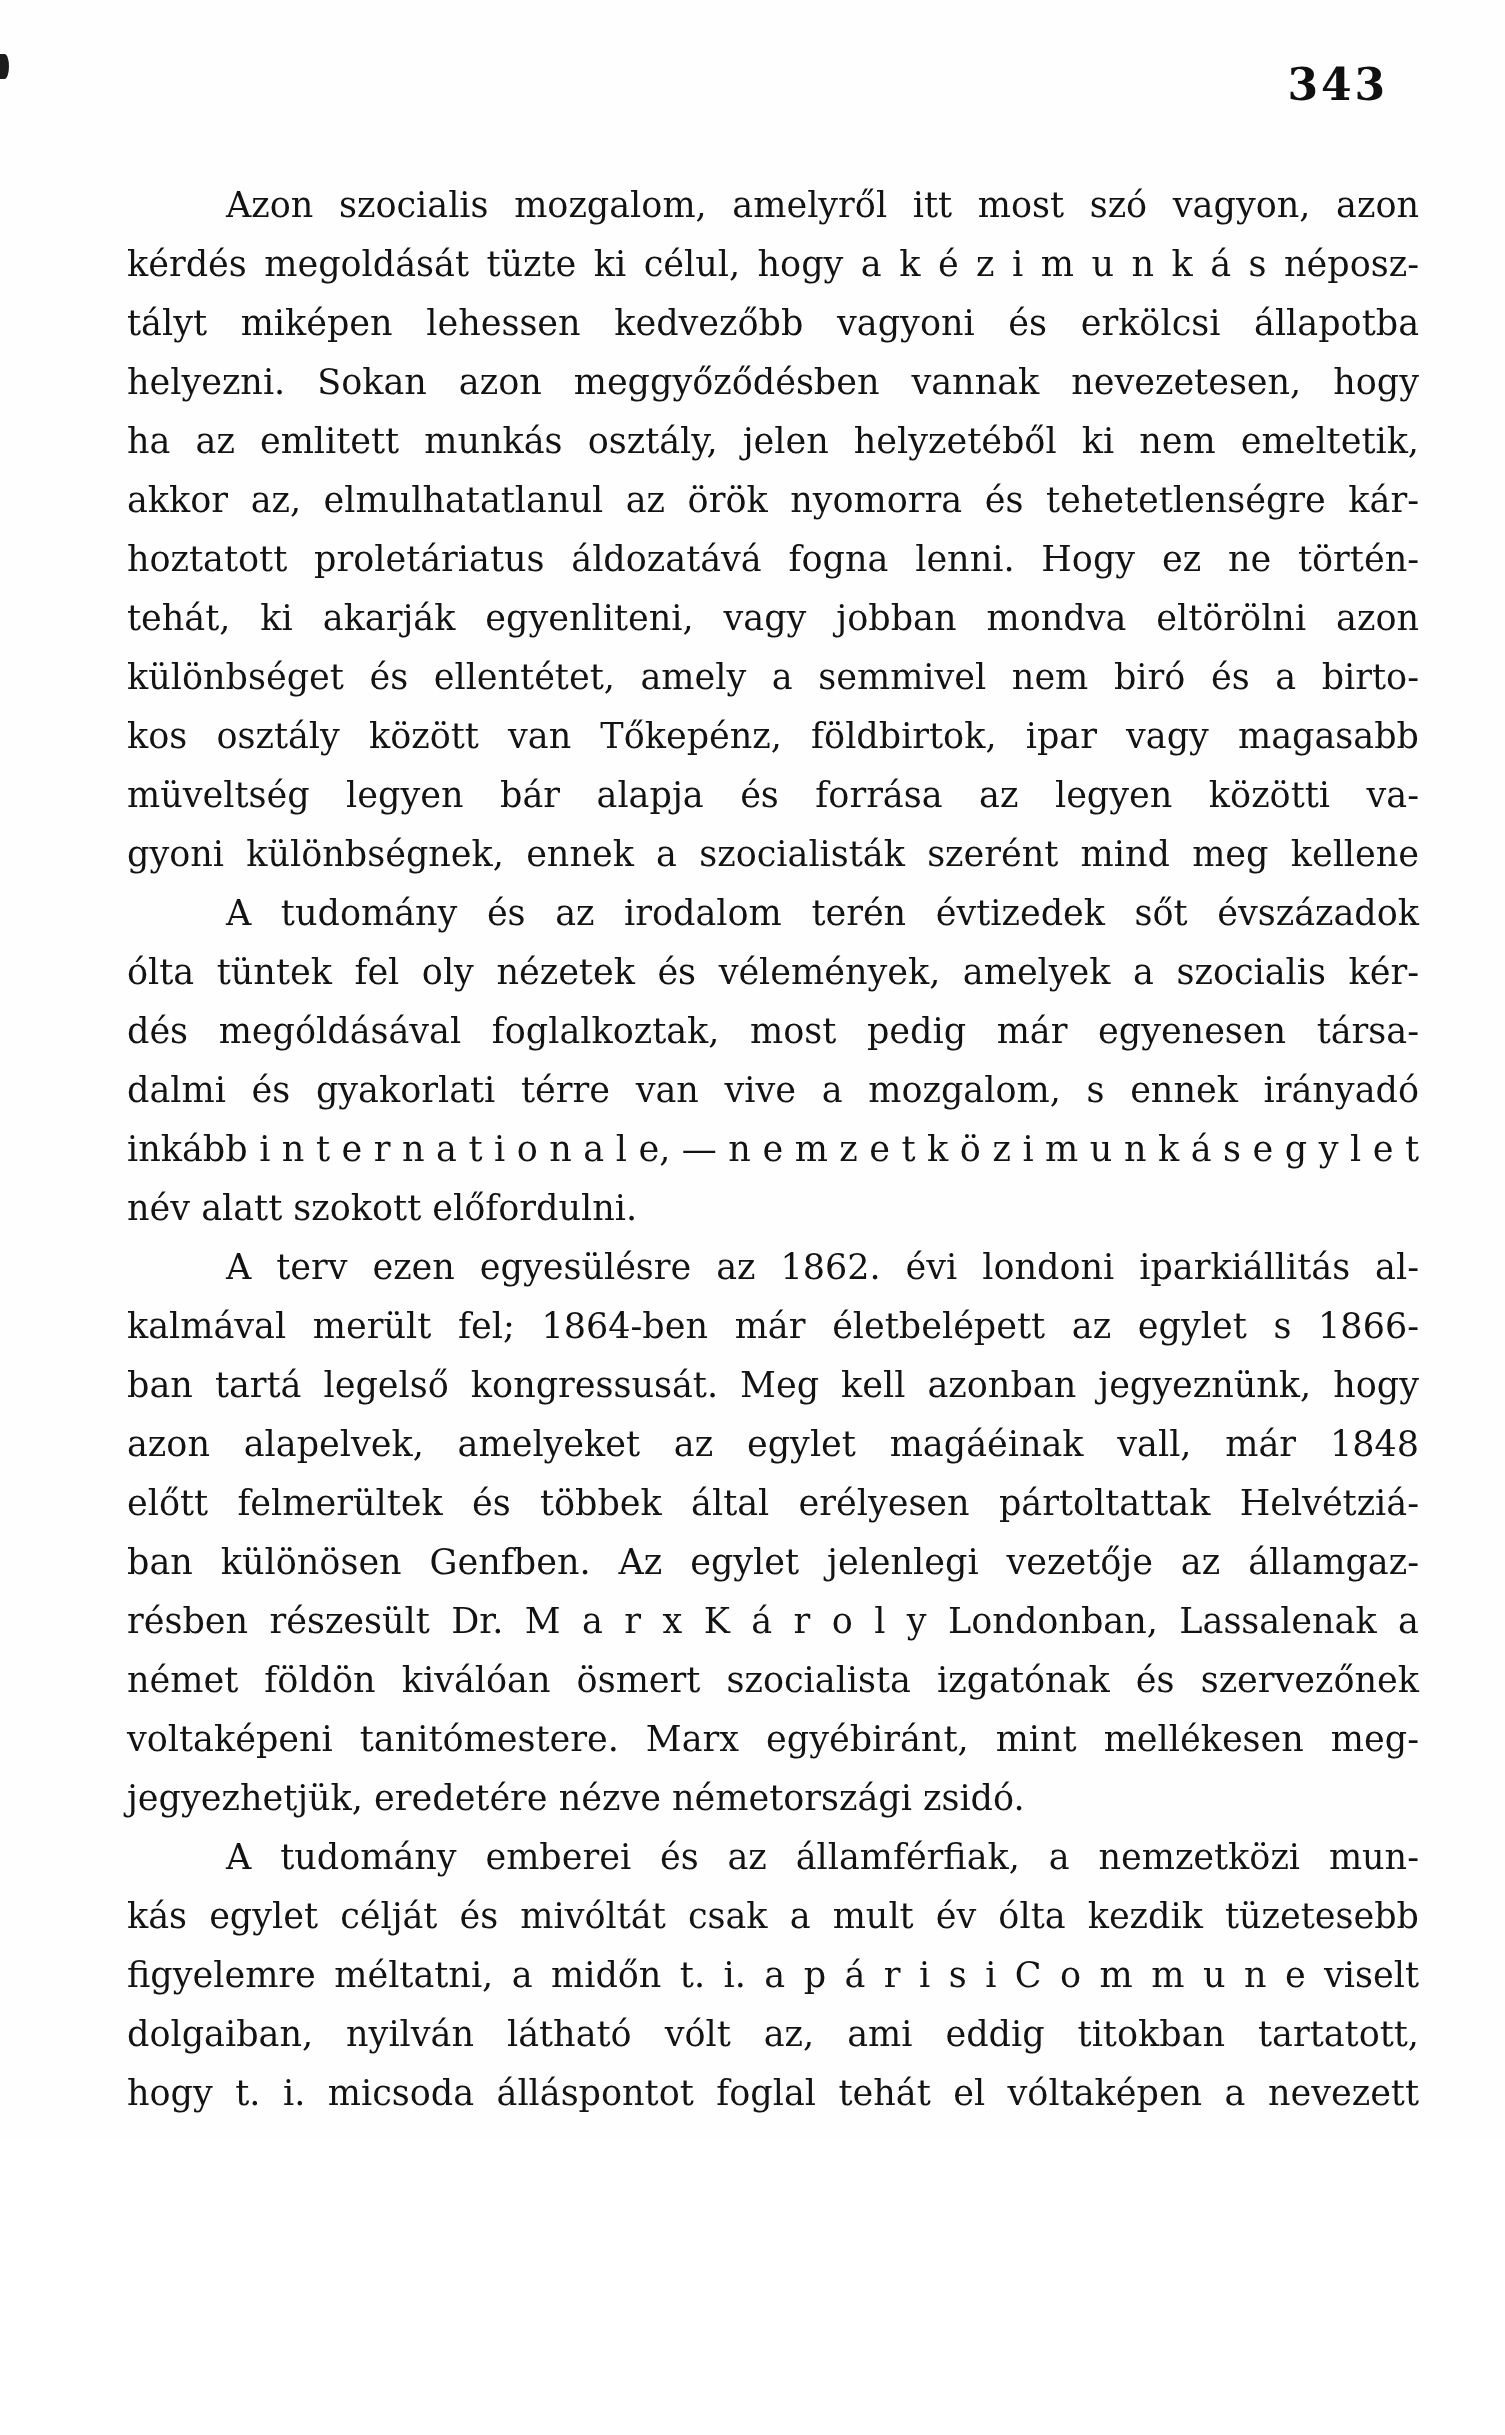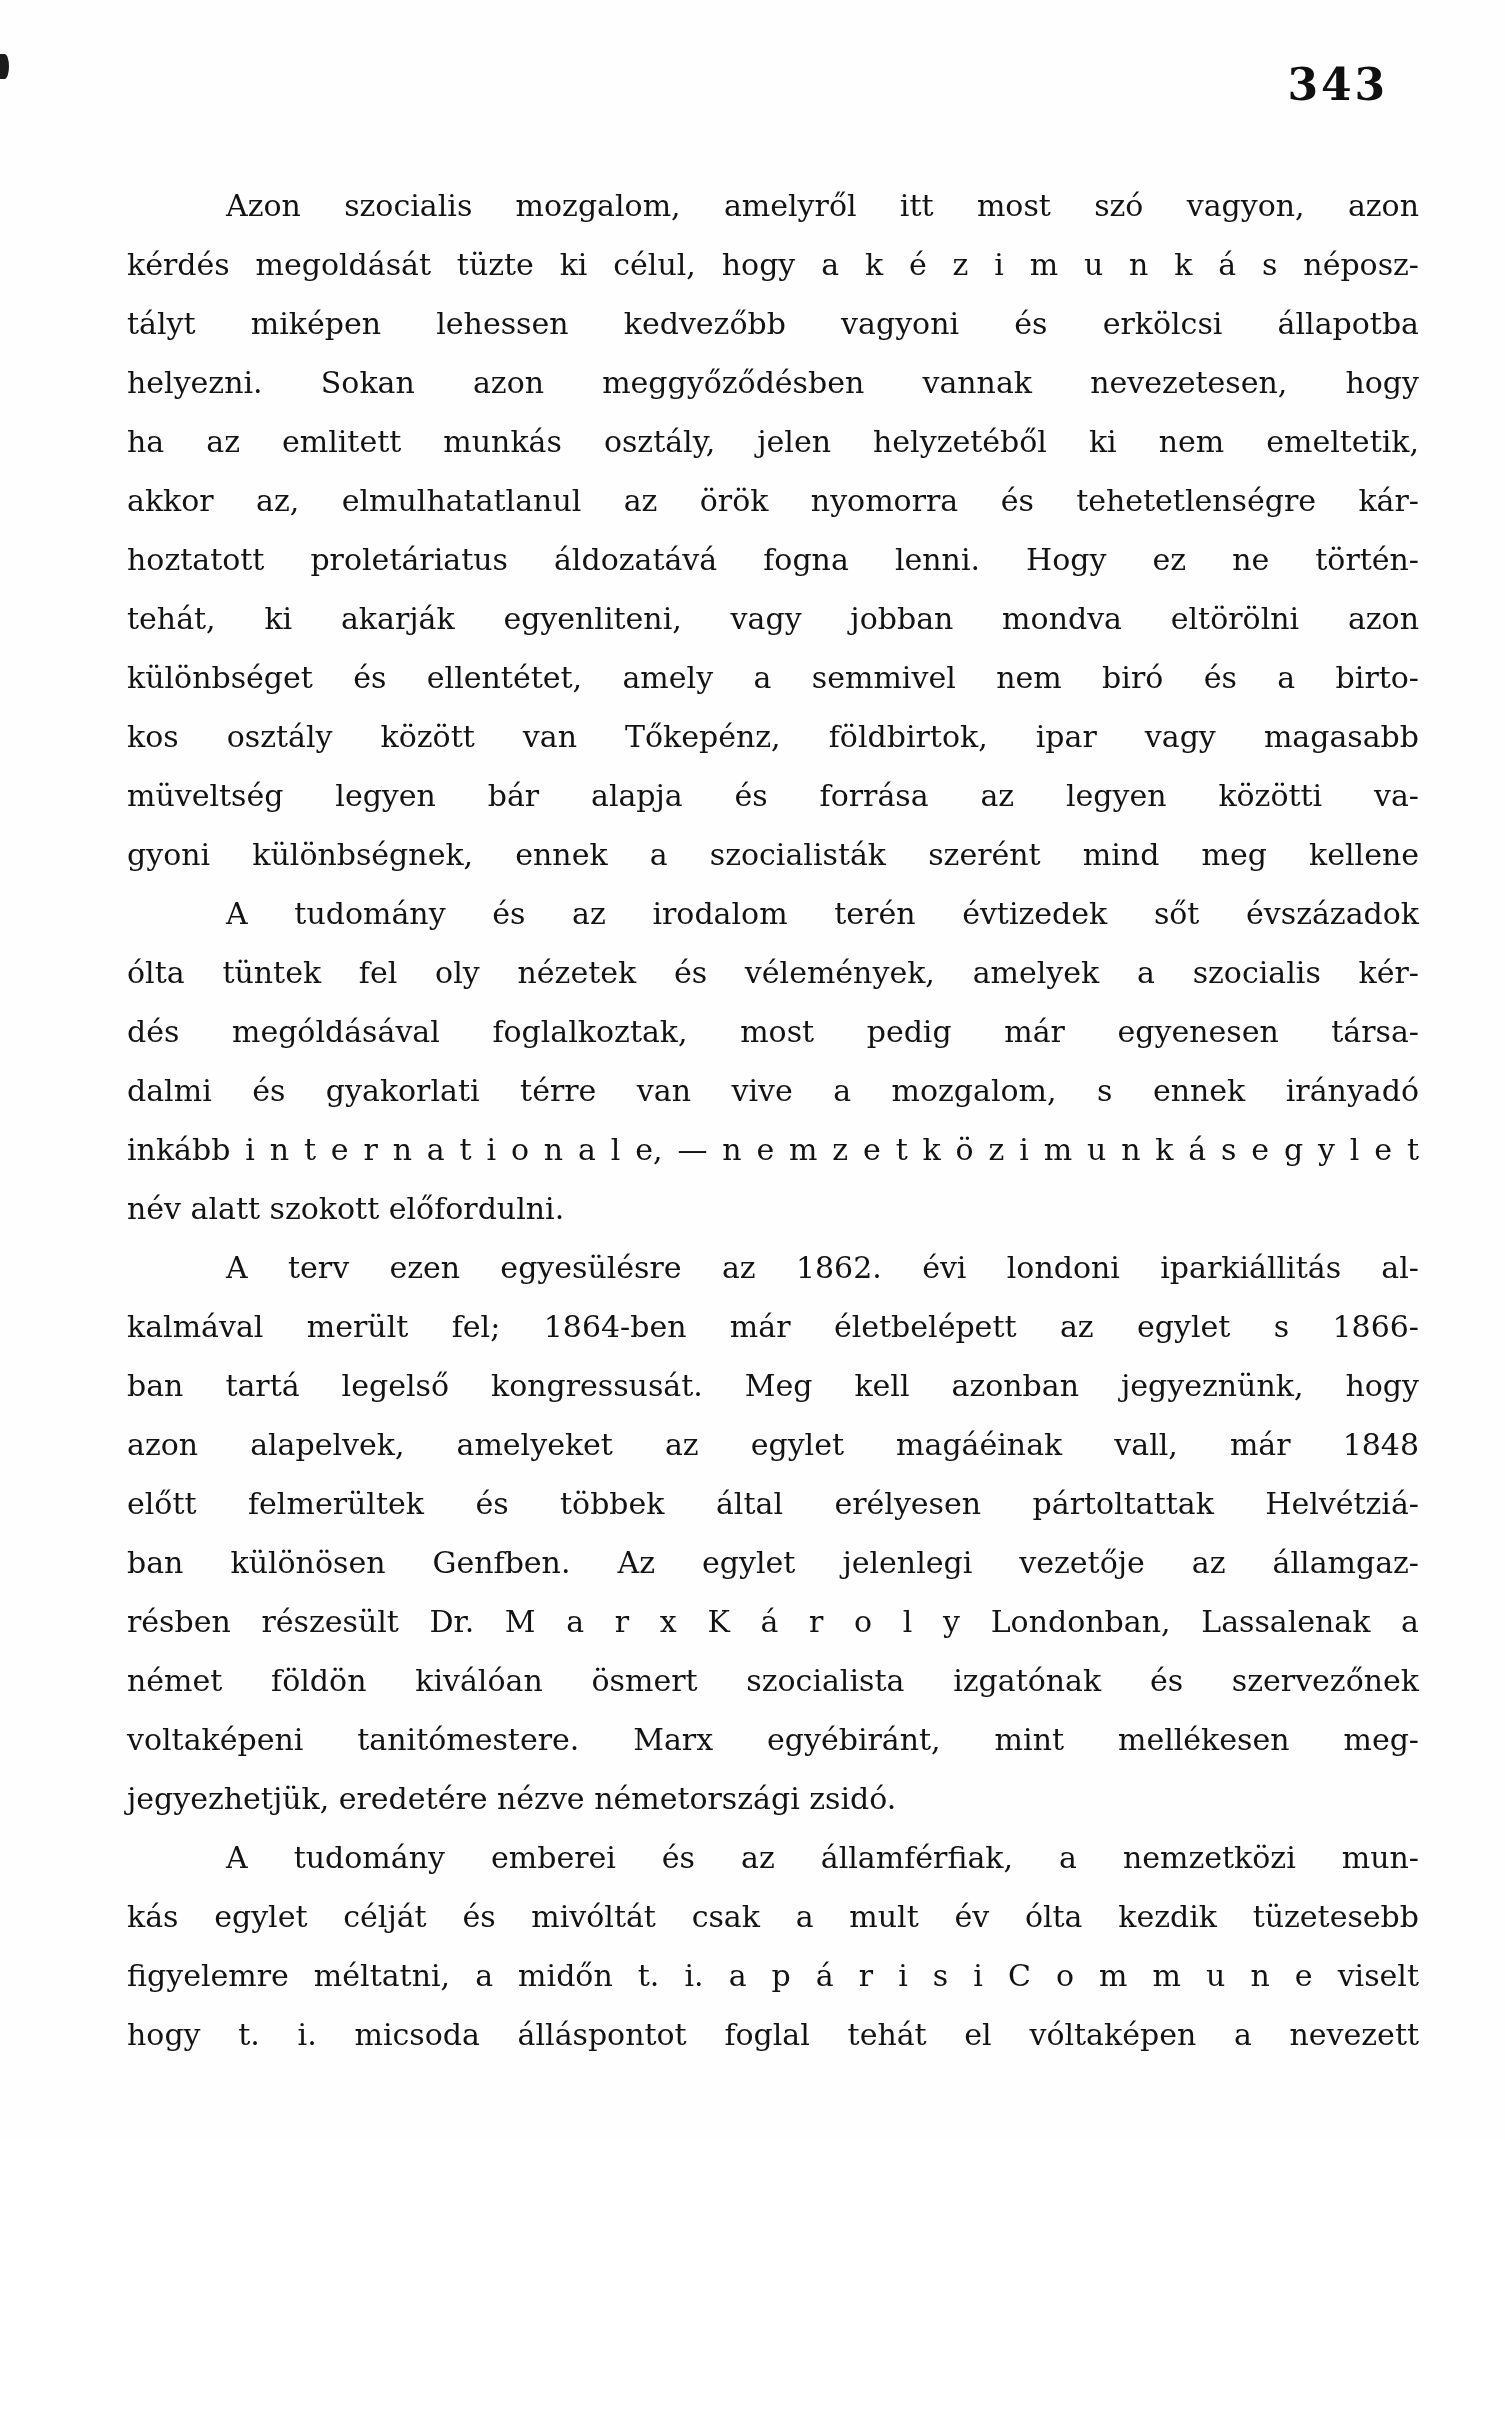--- a/index.html
+++ b/index.html
@@ -34,21 +34,21 @@
     letter-spacing: 2.9px;
     color: #101010;
   }
   .text-block {
     position: absolute;
     left: 127px;
     top: 176px;
     width: 1292px;
   }
   .line {
-    font-size: 30px;
+    font-size: 35px;
     line-height: 59px;
     height: 59px;
     width: 100%;
     box-sizing: border-box;
     text-align: justify;
     text-align-last: justify;
     white-space: nowrap;
     color: #131313;
   }
   .line.indent {
@@ -99,17 +99,18 @@
       <div class="line">azon alapelvek, amelyeket az egylet magáéinak vall, már 1848</div>
       <div class="line">előtt felmerültek és többek által erélyesen pártoltattak Helvétziá-</div>
       <div class="line">ban különösen Genfben. Az egylet jelenlegi vezetője az államgaz-</div>
       <div class="line">résben részesült Dr. M a r x K á r o l y Londonban, Lassalenak a</div>
       <div class="line">német földön kiválóan ösmert szocialista izgatónak és szervezőnek</div>
       <div class="line">voltaképeni tanitómestere. Marx egyébiránt, mint mellékesen meg-</div>
       <div class="line end">jegyezhetjük, eredetére nézve németországi zsidó.</div>
       <div class="line indent">A tudomány emberei és az államférfiak, a nemzetközi mun-</div>
       <div class="line">kás egylet célját és mivóltát csak a mult év ólta kezdik tüzetesebb</div>
       <div class="line">figyelemre méltatni, a midőn t. i. a p á r i s i C o m m u n e viselt</div>
+      <div class="line">dolgaiban, nyilván látható vólt az, ami eddig titokban tartatott,</div>
       <div class="line">hogy t. i. micsoda álláspontot foglal tehát el vóltaképen a nevezett</div>
     </div>
   <div class="footer-mark">23*</div>
 </div>
 
 
 </body></html>

